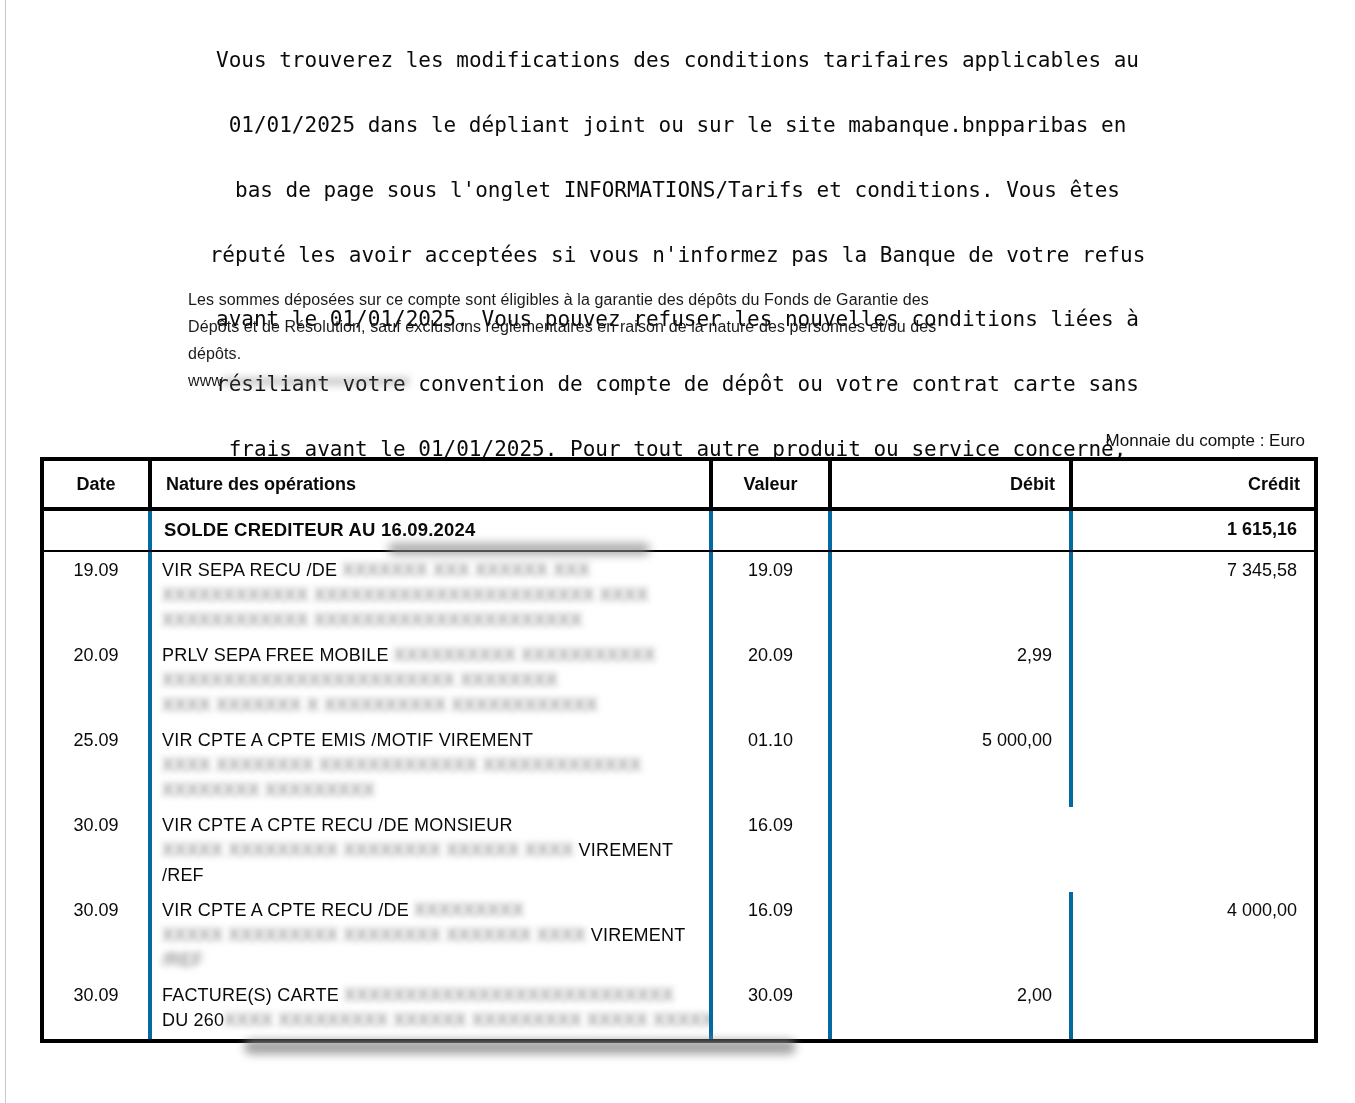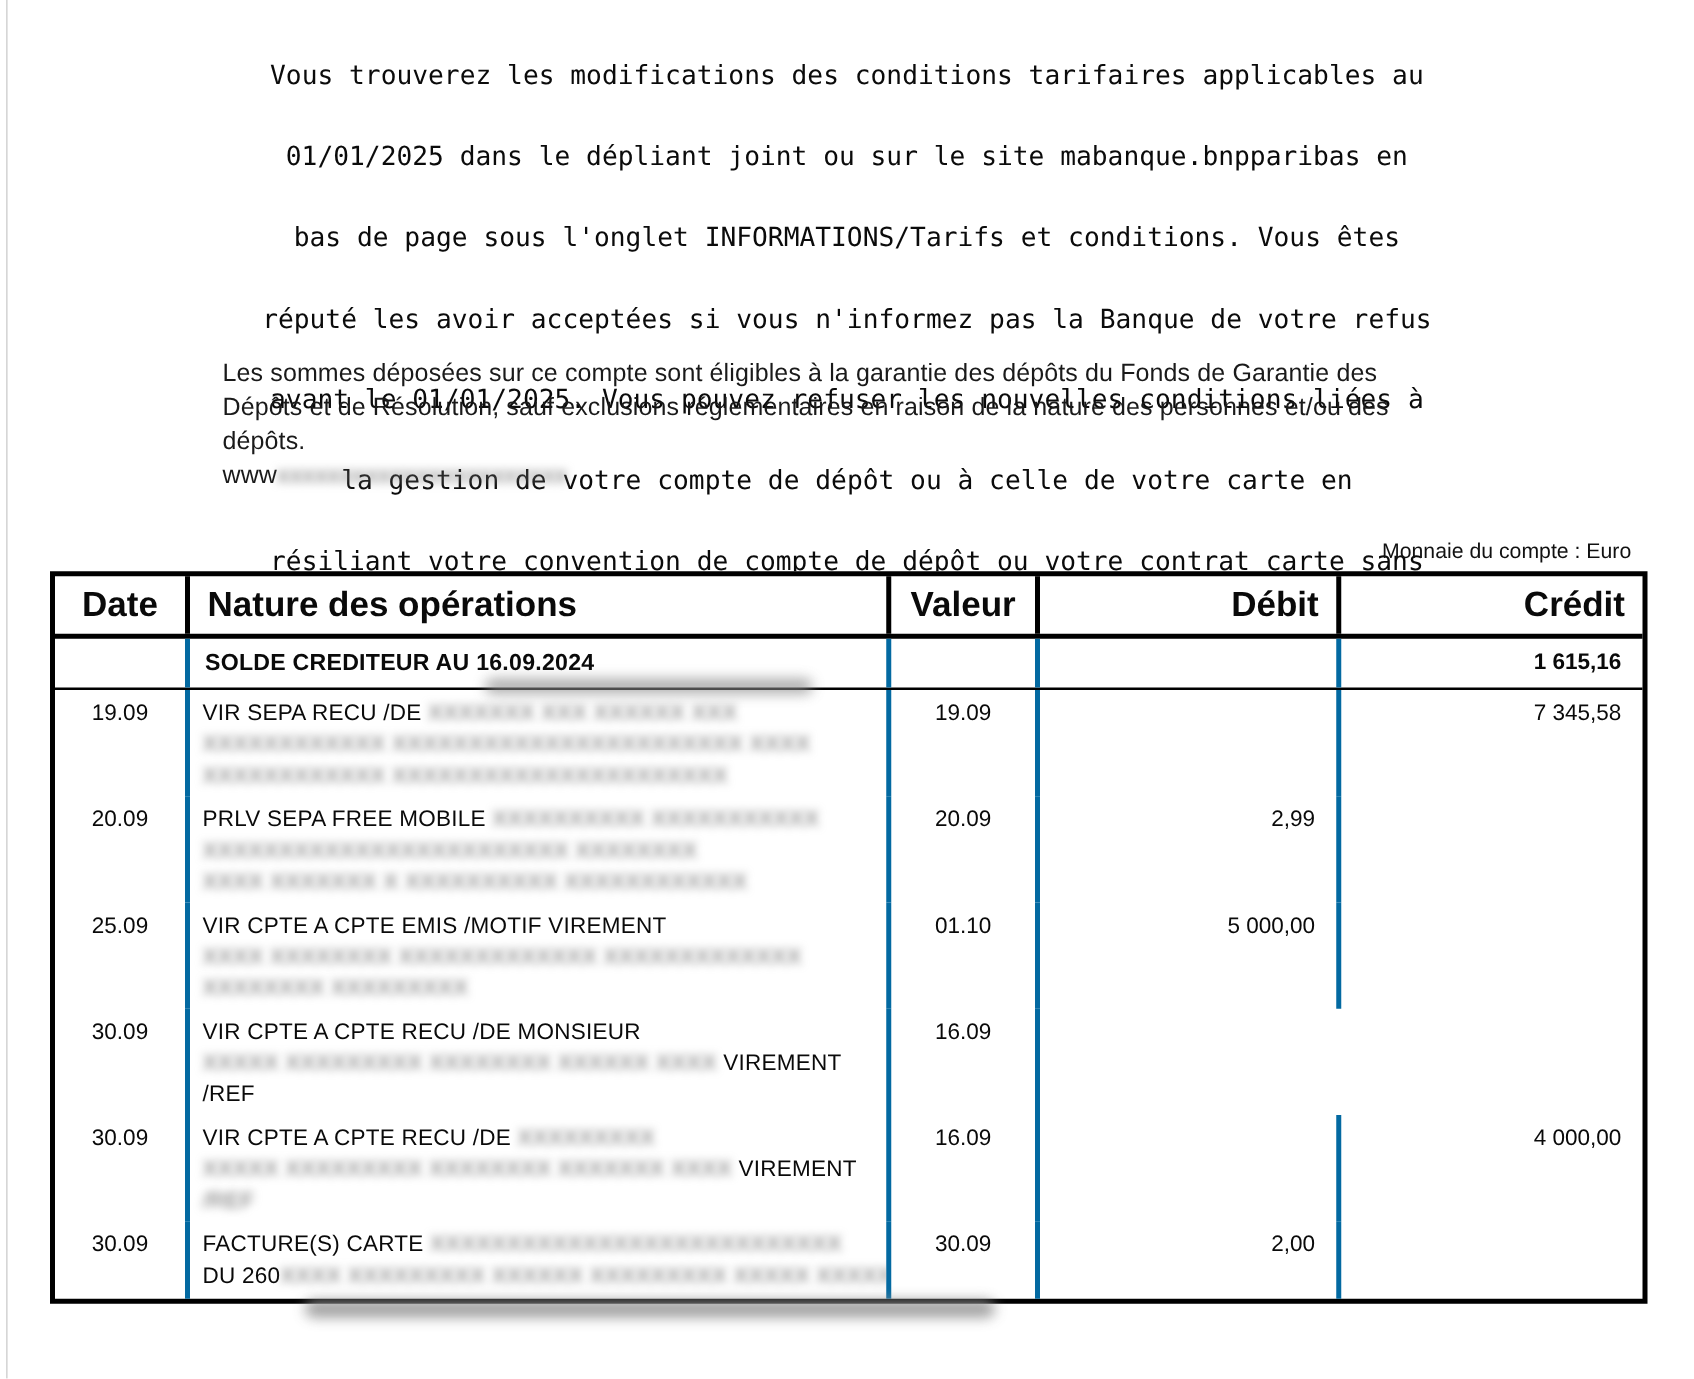--- a/index.html
+++ b/index.html
@@ -7,35 +7,35 @@
         font-family:"Liberation Sans",sans-serif;color:#0a0a0a;}
   
   .edge-line{position:absolute;left:5px;top:0;width:1px;height:1103px;background:#c9c9c9;}
 
   
   .notice{position:absolute;left:0;top:7px;width:1355px;text-align:center;
           font-family:"DejaVu Sans Mono",monospace;font-size:21px;line-height:21.6px;
           color:#0b0b0b;white-space:pre;}
 
   
-  .guarantee{position:absolute;left:178px;top:286px;width:1115px;
-             font-size:20px;line-height:27px;color:#1a1a1a;letter-spacing:0.1px;}
+  .guarantee{position:absolute;left:188px;top:286px;width:1115px;
+             font-size:16px;line-height:27px;color:#1a1a1a;letter-spacing:0.1px;}
   .guarantee .wwwline{display:flex;align-items:flex-end;}
 
   
   .currency{position:absolute;right:50px;top:431px;font-size:17px;color:#111;}
 
   
   .tbl{position:absolute;left:40px;top:457px;width:1278px;box-sizing:border-box;
        border:4px solid #000;background:#fff;}
   .trow{display:grid;grid-template-columns:108px 561px 119px 241px 1fr;box-sizing:border-box;}
   .trow > div{box-sizing:border-box;overflow:hidden;}
 
   .hrow{border-bottom:4px solid #000;height:50px;}
-  .hrow .hc{display:flex;align-items:center;font-weight:bold;font-size:28px;
+  .hrow .hc{display:flex;align-items:center;font-weight:bold;font-size:18px;
             border-right:4px solid #000;padding:0 14px;}
   .hrow .hc.last{border-right:none;}
   .hrow .center{justify-content:center;padding:0;}
   .hrow .right{justify-content:flex-end;}
 
   .brow > div{border-right:4px solid #0369a1;}
   .brow > div:last-child{border-right:none;}
 
   .srow{height:41px;border-bottom:2px solid #000;font-size:18.5px;}
   .srow .desc{font-weight:bold;padding:8px 8px 0 12px;letter-spacing:0.2px;}
@@ -64,21 +64,20 @@
 
 <div id="page">
   <div class="edge-line"></div>
 
   <div class="notice">
     <div>Vous trouverez les modifications des conditions tarifaires applicables au</div>
     <div>01/01/2025 dans le dépliant joint ou sur le site mabanque.bnpparibas en</div>
     <div>bas de page sous l'onglet INFORMATIONS/Tarifs et conditions. Vous êtes</div>
     <div>réputé les avoir acceptées si vous n'informez pas la Banque de votre refus</div>
     <div>avant le 01/01/2025. Vous pouvez refuser les nouvelles conditions liées à</div>
-    <div>la gestion de votre compte de dépôt ou à celle de votre carte en</div>
     <div>résiliant votre convention de compte de dépôt ou votre contrat carte sans</div>
     <div>frais avant le 01/01/2025. Pour tout autre produit ou service concerné,</div>
     <div>reportez-vous aux conditions de résiliation prévues dans le contrat</div>
     <div>relatif à ce produit ou service.</div>
   </div>
 
   <div class="guarantee">
     <div>Les sommes déposées sur ce compte sont éligibles à la garantie des dépôts du Fonds de Garantie des</div>
     <div>Dépôts et de Résolution, sauf exclusions réglementaires en raison de la nature des personnes et/ou des</div>
     <div>dépôts.</div>

